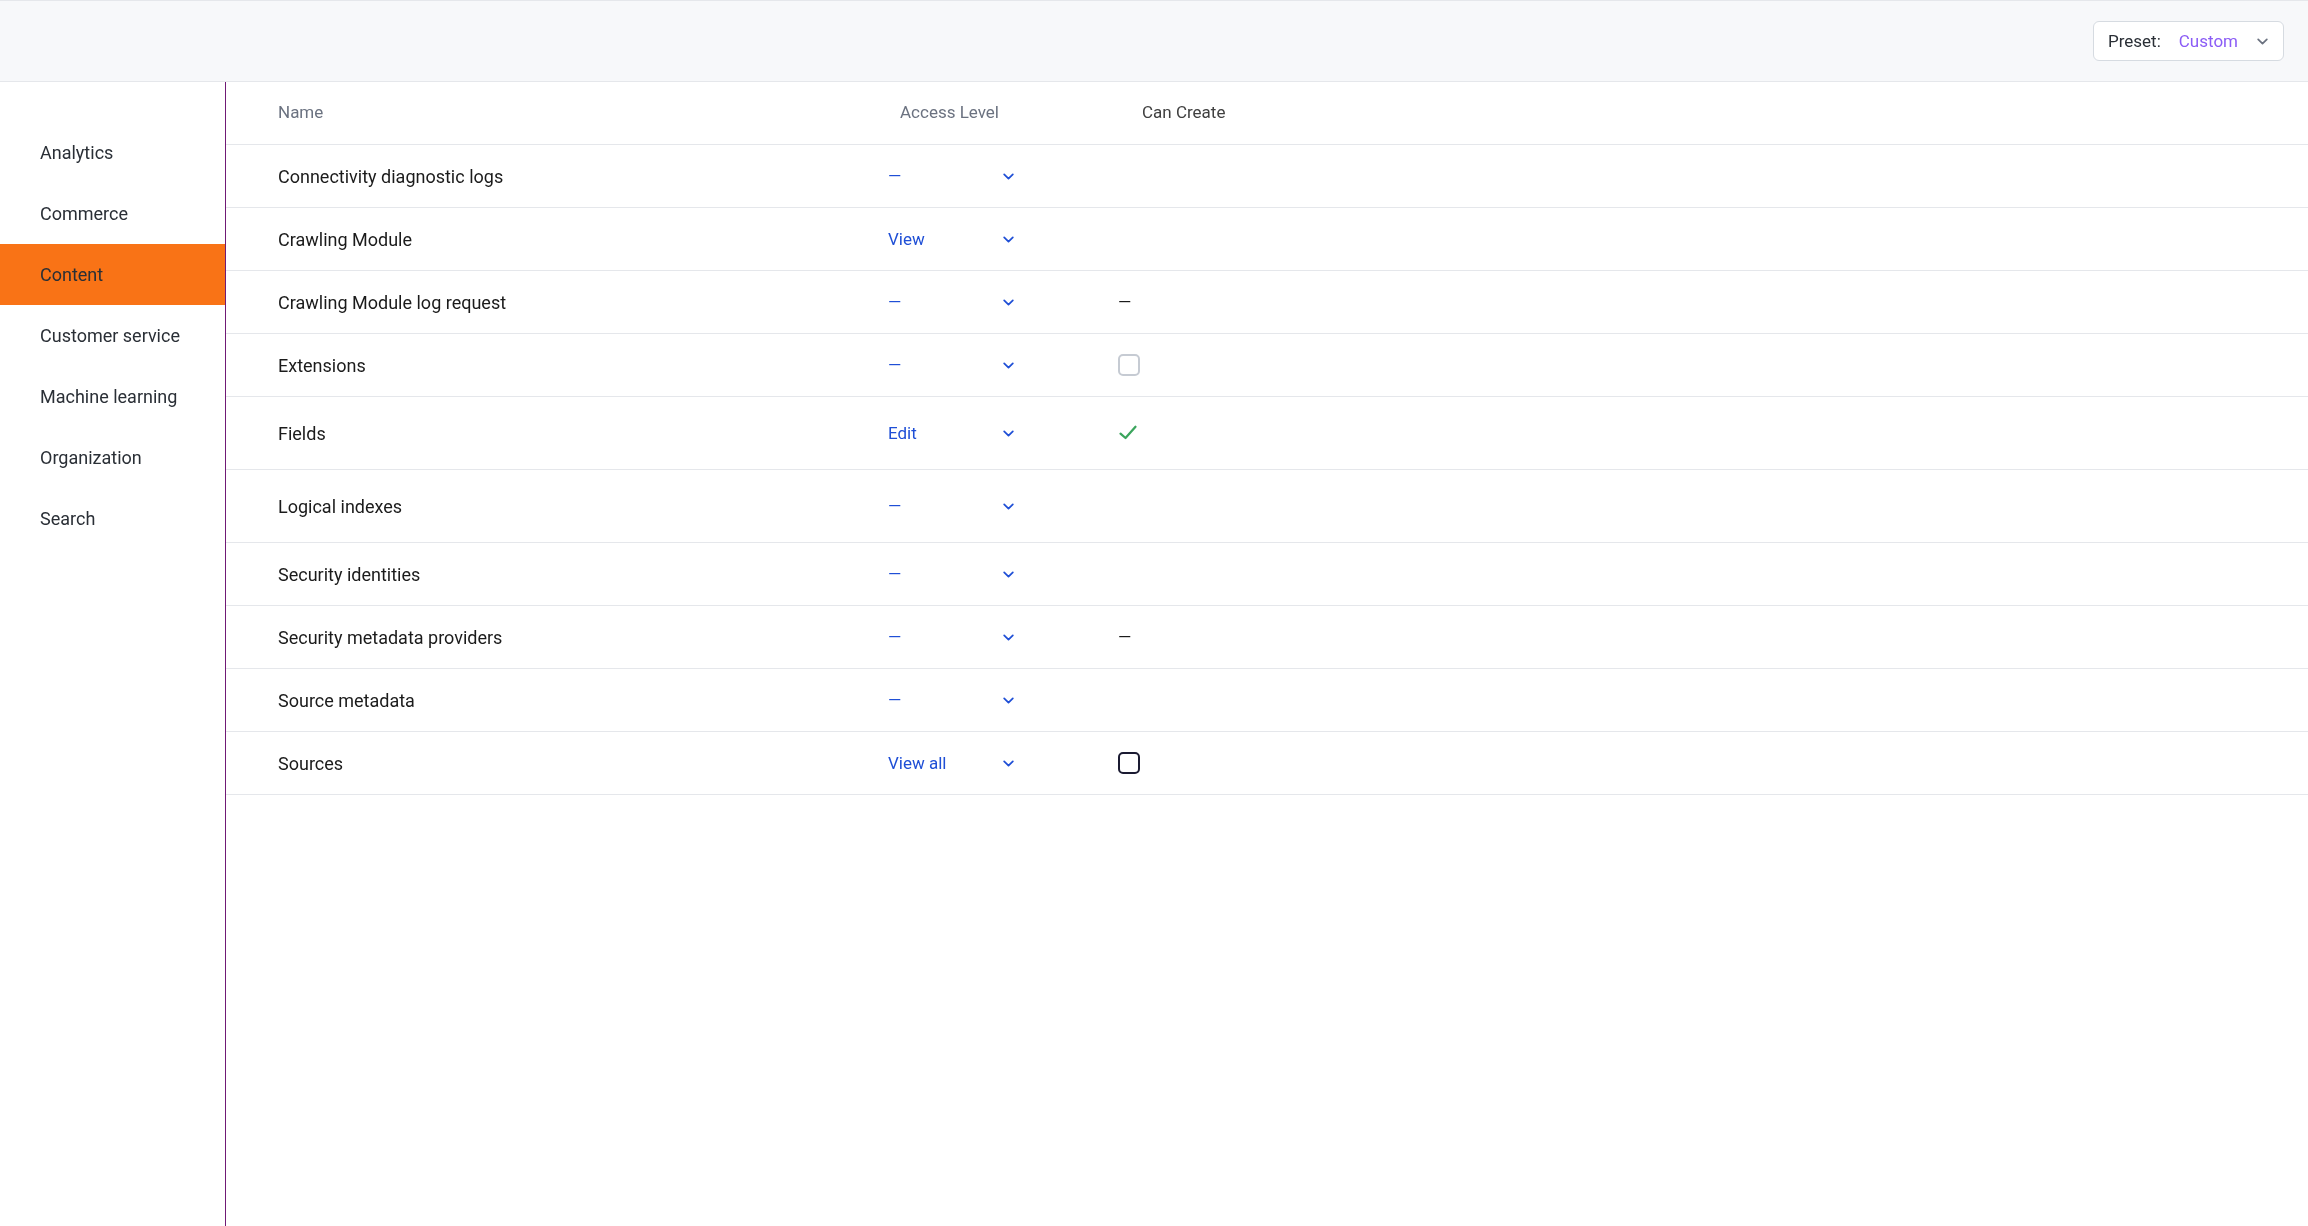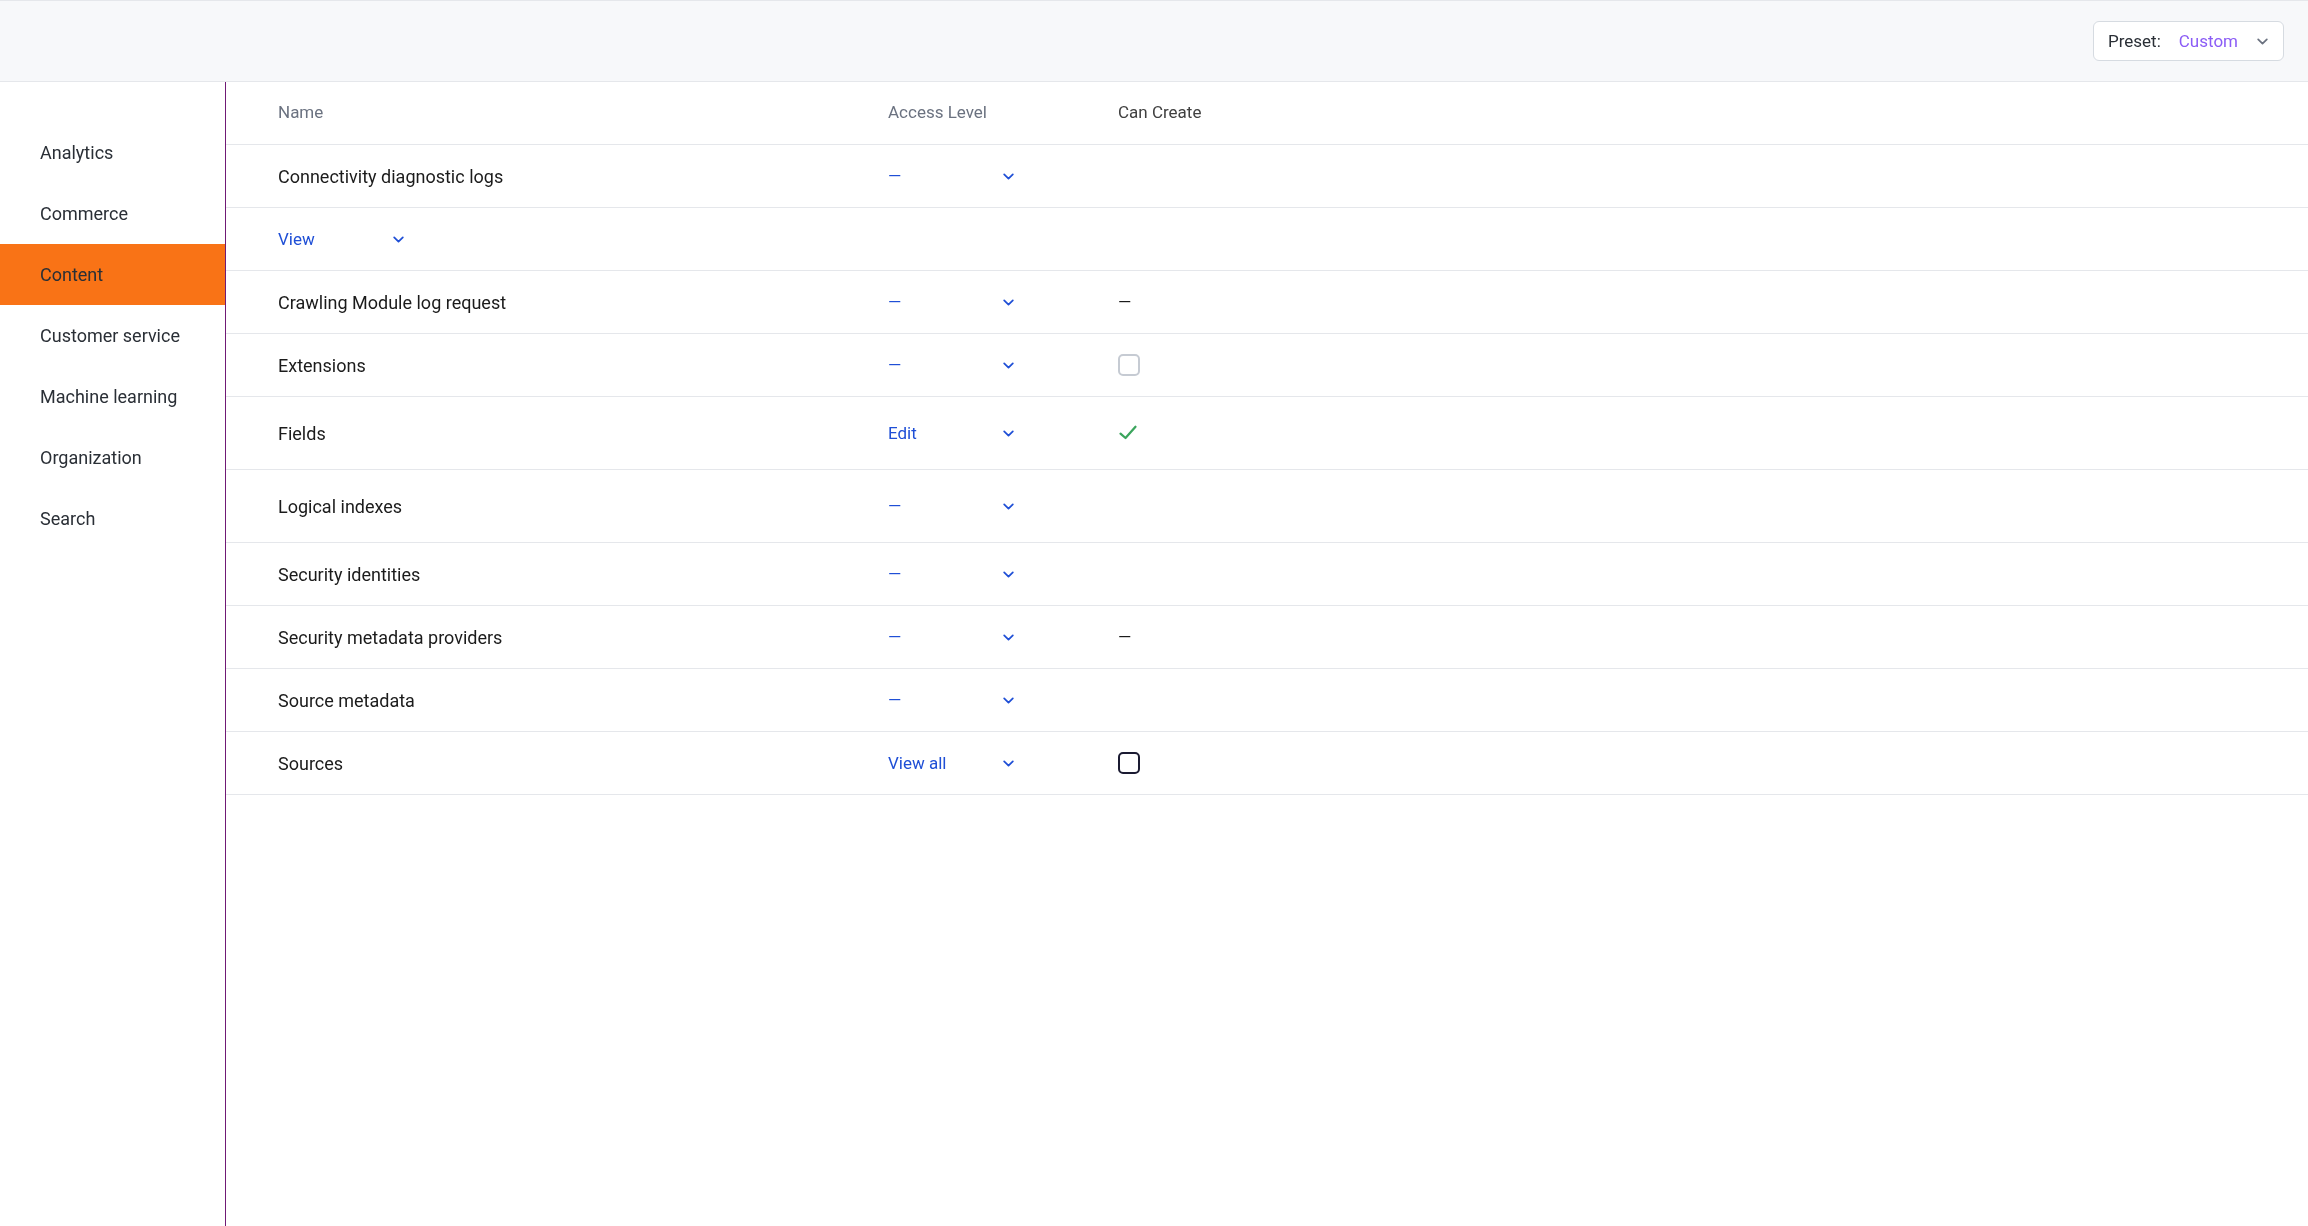--- a/index.html
+++ b/index.html
@@ -10,21 +10,21 @@
   .preset-value { color: #8b5cf6; }
   .chev { width: 13px; height: 13px; display: inline-block; }
   .chev svg { width: 100%; height: 100%; display: block; }
 
   .body-wrap { display: flex; min-height: calc(100% - 70px); }
   .sidebar { width: 226px; border-right: 1px solid #701a75; padding-top: 40px; }
   .sidebar-item { padding: 20px 40px; font-size: 18px; color: #2a2f36; cursor: pointer; }
   .sidebar-item.active { background: #f97316; }
 
   .main { flex: 1; }
-  .header-row { display: flex; align-items: center; padding: 20px 0 22px 52px; border-bottom: 1px solid #e5e7eb; }
+  .header-row { display: flex; align-items: center; padding: 20px 0 22px 52px; border-bottom: 1px solid #e5e7eb; gap: 12px; }
   .header-row .col-name { flex: 0 0 610px; font-size: 17px; color: #6b7280; }
   .header-row .col-access { flex: 0 0 230px; font-size: 17px; color: #6b7280; }
   .header-row .col-create { flex: 0 0 200px; font-size: 17px; color: #404040; }
 
   .row { display: flex; align-items: center; padding: 0 0 0 52px; border-bottom: 1px solid #e5e7eb; height: 63px; }
   .row.tall { height: 73px; }
   .row .col-name { flex: 0 0 610px; font-size: 18px; color: #1b1b1b; }
   .row .col-access { flex: 0 0 230px; display: flex; align-items: center; }
   .row .col-create { flex: 0 0 200px; display: flex; align-items: center; }
 
@@ -79,20 +79,21 @@
             <span class="access-dash">—</span>
             <span class="chev access-chev">
               <svg viewBox="0 0 12 12">
                 <path d="M2 4 L6 8 L10 4" fill="none" stroke="#1f4fd6" stroke-width="1.6" stroke-linecap="round" stroke-linejoin="round"></path>
               </svg>
             </span>
           </div>
           <div class="col-create"></div>
         </div>
         <div class="row">
+          <div class="col-name">Crawling Module</div>
           <div class="col-access">
             <span class="access-text">View</span>
             <span class="chev access-chev">
               <svg viewBox="0 0 12 12">
                 <path d="M2 4 L6 8 L10 4" fill="none" stroke="#1f4fd6" stroke-width="1.6" stroke-linecap="round" stroke-linejoin="round"></path>
               </svg>
             </span>
           </div>
           <div class="col-create"></div>
         </div>

